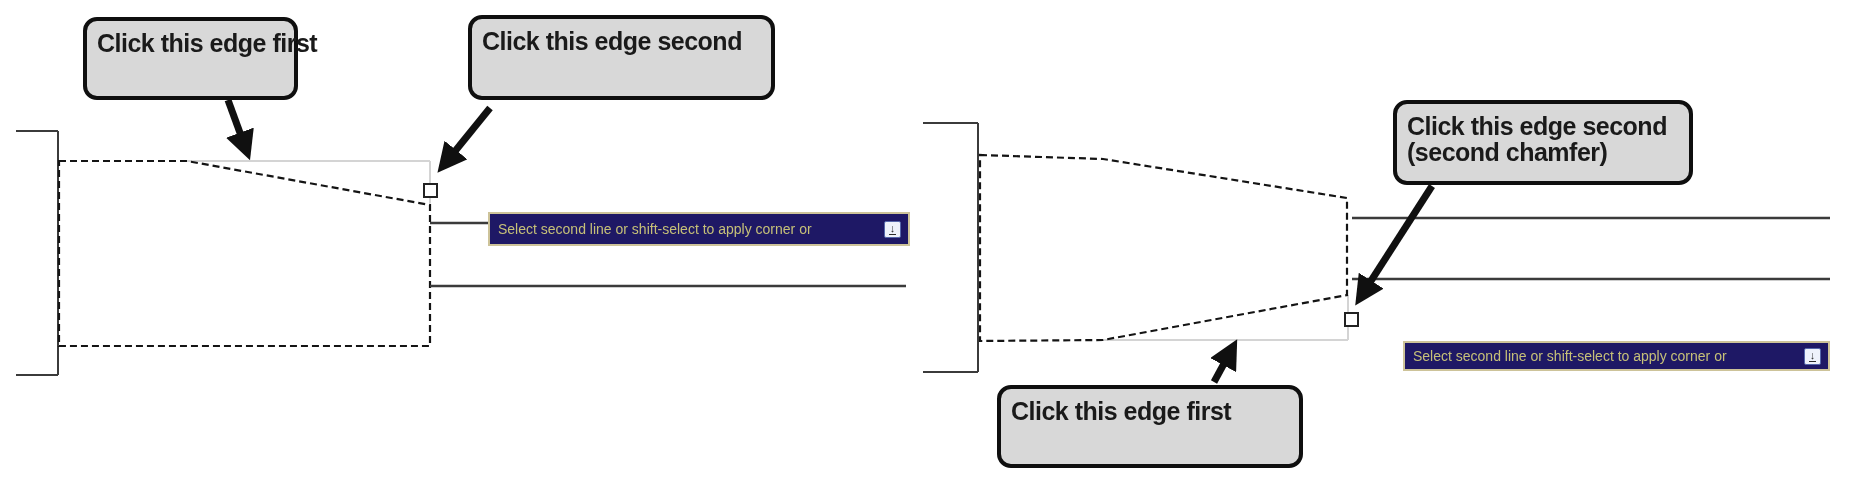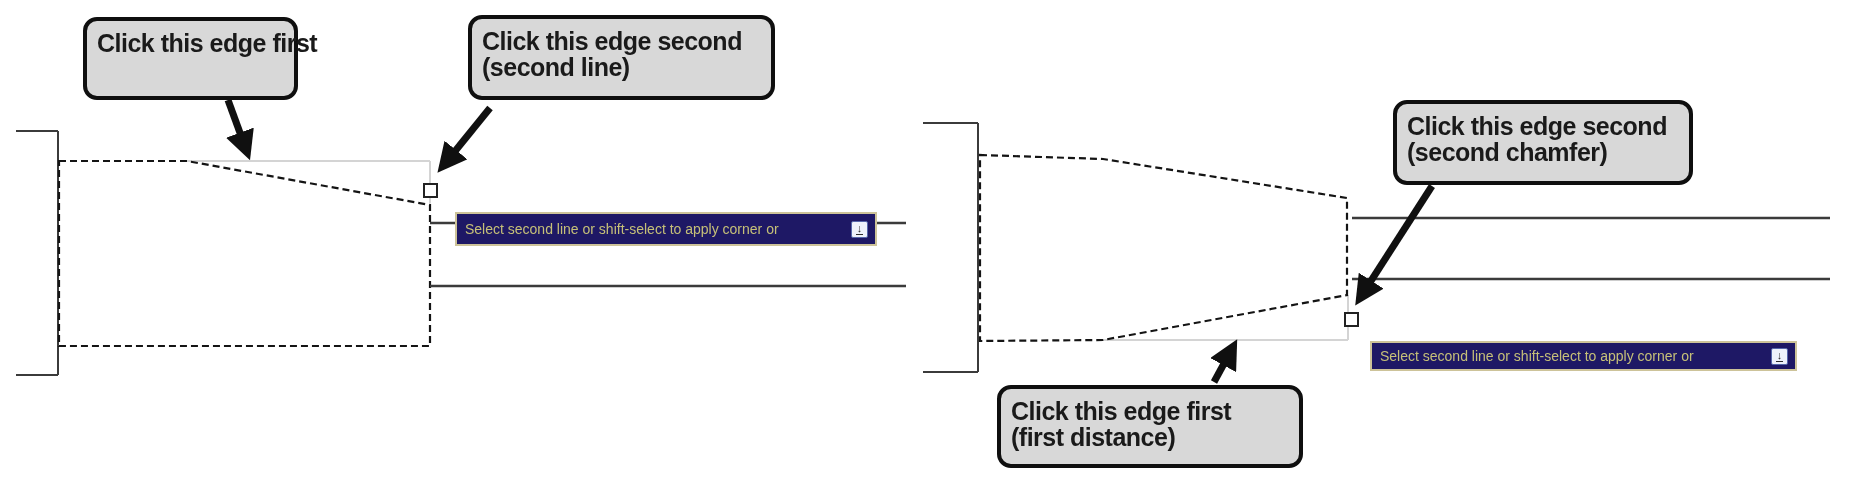--- a/index.html
+++ b/index.html
@@ -24,21 +24,21 @@
     background:var(--callout-fill); border:4px solid var(--callout-border);
     border-radius:14px; padding:9px 10px 0 10px;
     color:var(--callout-text); font-weight:700; font-size:25px; line-height:26px;
     letter-spacing:-0.5px; white-space:nowrap;
   }
   .tooltip{
     position:absolute; box-sizing:border-box;
     background:var(--tooltip-bg); border:2px solid var(--tooltip-border);
     color:var(--tooltip-text); font-size:14px;
     display:flex; align-items:center; justify-content:space-between;
-    padding:0 7px 0 8px; white-space:nowrap;
+    padding:0 7px 0 8px; white-space:nowrap;margin-left:33px;
   }
   .tooltip-icon{
     box-sizing:border-box; width:17px; height:17px; flex:0 0 auto; margin-left:8px;
     background:#eef2fb; border:1px solid #5566aa; border-radius:2px;
     display:flex; align-items:center; justify-content:center;
   }
   .tooltip-icon .glyph{
     color:#2b2b2b; font-size:11px; line-height:11px; font-weight:700;
     border-bottom:1px solid #2b2b2b; padding:0 1px;
   }
@@ -71,30 +71,28 @@
     <line class="arrow" x1="490" y1="108" x2="443" y2="166" marker-end="url(#ah)"></line>
     <line class="arrow" x1="1432" y1="186" x2="1360" y2="298" marker-end="url(#ah)"></line>
     <line class="arrow" x1="1214" y1="382" x2="1233" y2="347" marker-end="url(#ah)"></line>
   </svg>
 
   <div class="callout" style="left:83px; top:17px; width:215px; height:83px;">
     <div>Click this edge first</div>
   </div>
   <div class="callout" style="left:468px; top:15px; width:307px; height:85px;">
     <div>Click this edge second</div>
-    <div>(second line)</div>
   </div>
 
   <div class="callout" style="left:1393px; top:100px; width:300px; height:85px;">
     <div>Click this edge second</div>
     <div>(second chamfer)</div>
   </div>
   <div class="callout" style="left:997px; top:385px; width:306px; height:83px;">
     <div>Click this edge first</div>
-    <div>(first distance)</div>
   </div>
 
   <div class="tooltip" style="left:455px; top:212px; width:422px; height:34px;">
     <span>Select second line or shift-select to apply corner or</span>
     <span class="tooltip-icon">
       <span class="glyph">↓</span>
     </span>
   </div>
   <div class="tooltip" style="left:1370px; top:341px; width:427px; height:30px;">
     <span>Select second line or shift-select to apply corner or</span>

